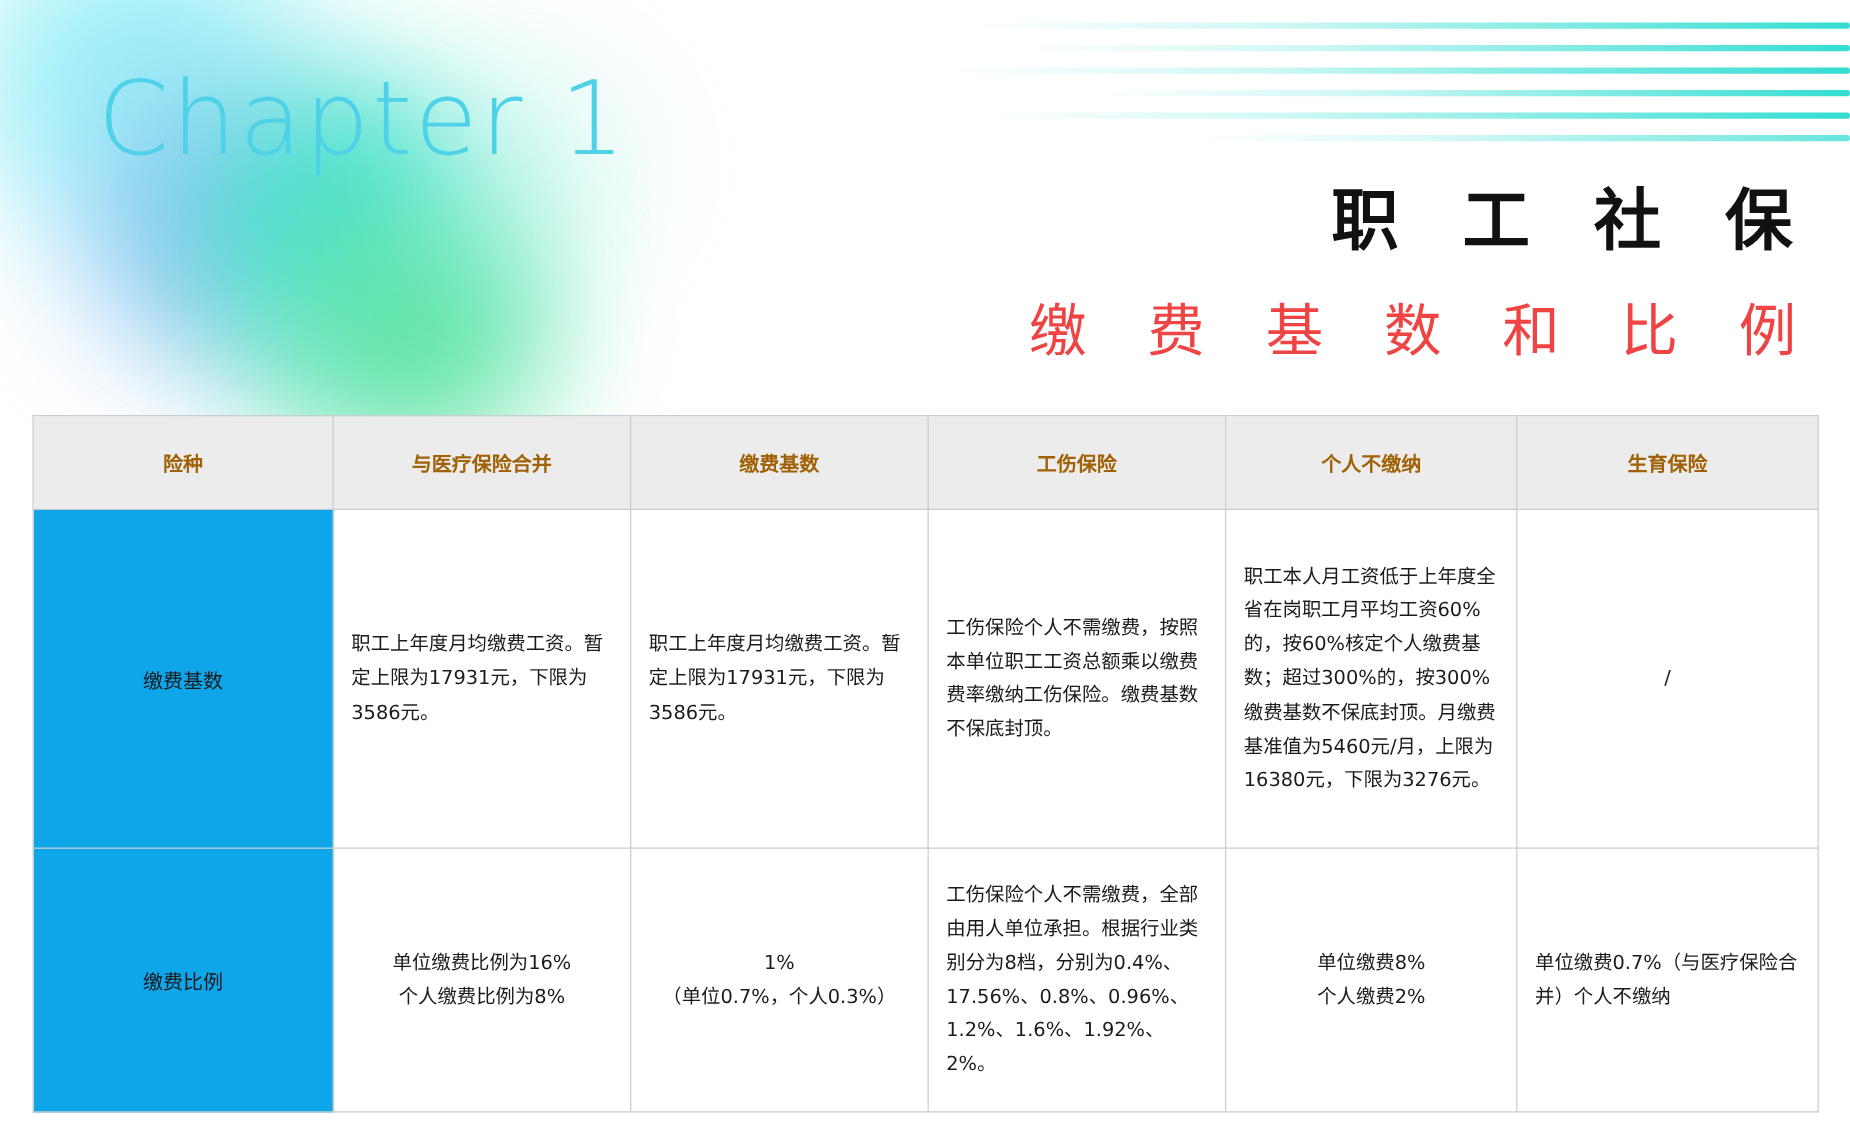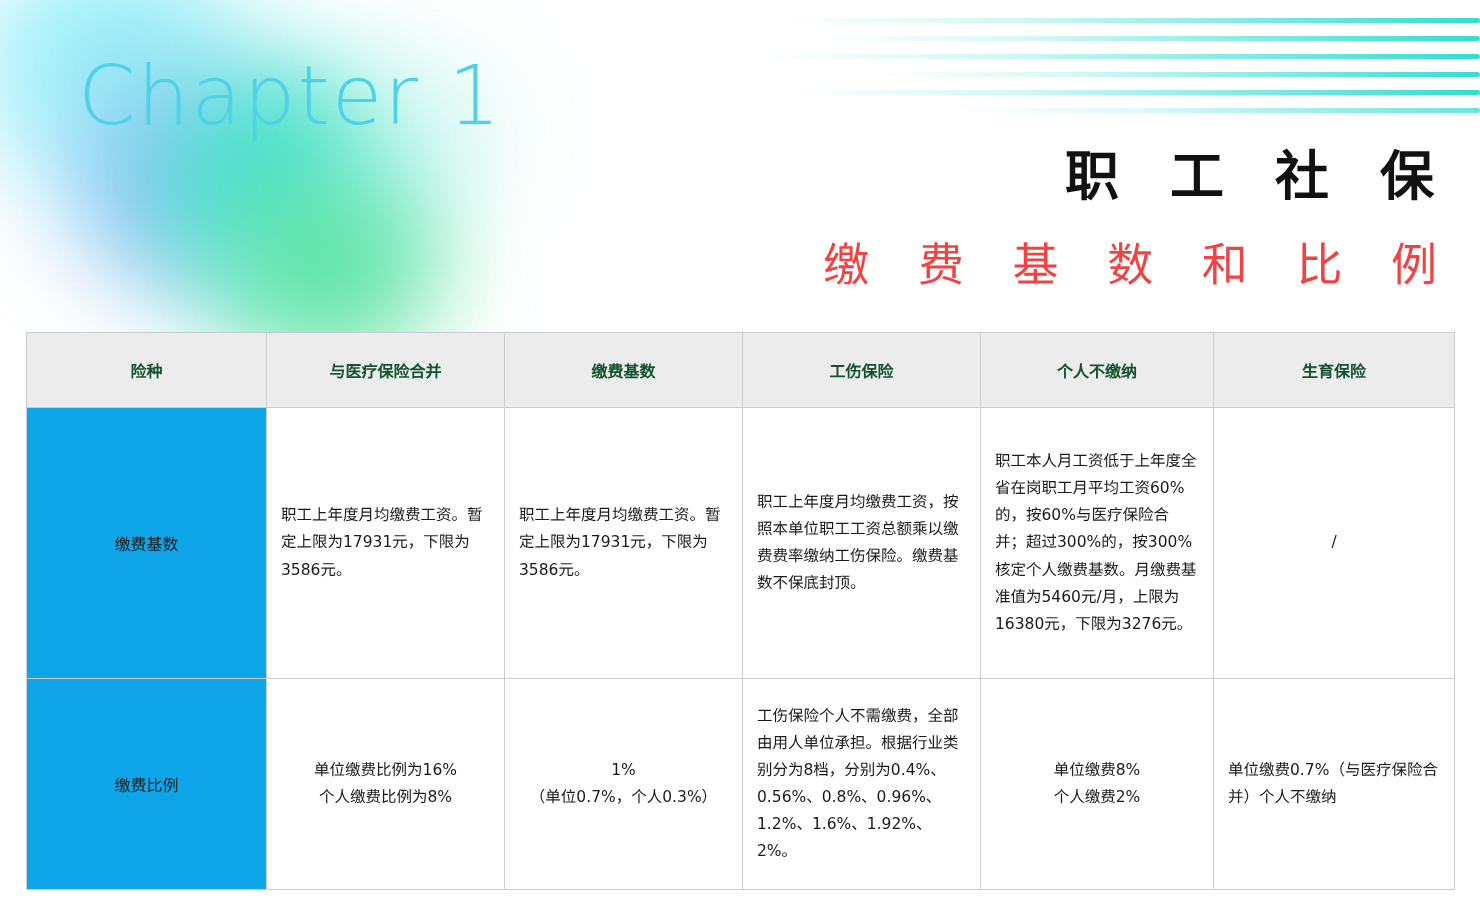--- a/index.html
+++ b/index.html
@@ -136,21 +136,21 @@
   table.sb-table th,
   table.sb-table td {
     border: 1px solid #c9ccd1;
     vertical-align: middle;
   }
   table.sb-table thead th {
     background: #ececec;
     height: 72px;
     font-size: 16px;
     font-weight: bold;
-    color: #14532d;
+    color: #a16207;
     text-align: center;
   }
   td.row-head {
     text-align: center;
     font-size: 16px;
     color: #1a1a1a;
     background: #0ea5e9;
   }
   td.cell {
     font-size: 15.5px;
@@ -218,27 +218,27 @@
         <th>工伤保险</th>
         <th>个人不缴纳</th>
         <th>生育保险</th>
       </tr>
     </thead>
     <tbody>
       <tr class="row-basis">
         <td class="row-head">缴费基数</td>
         <td class="cell left">职工上年度月均缴费工资。暂定上限为17931元，下限为3586元。</td>
         <td class="cell left">职工上年度月均缴费工资。暂定上限为17931元，下限为3586元。</td>
-        <td class="cell left">职工上年度月均缴费工资，按照本单位职工工资总额乘以缴费费率缴纳工伤保险。缴费基数不保底封顶。</td>
-        <td class="cell left">职工本人月工资低于上年度全省在岗职工月平均工资60%的，按60%与医疗保险合并；超过300%的，按300%核定个人缴费基数。月缴费基准值为5460元/月，上限为16380元，下限为3276元。</td>
+        <td class="cell left">工伤保险个人不需缴费，按照本单位职工工资总额乘以缴费费率缴纳工伤保险。缴费基数不保底封顶。</td>
+        <td class="cell left">职工本人月工资低于上年度全省在岗职工月平均工资60%的，按60%核定个人缴费基数；超过300%的，按300%缴费基数不保底封顶。月缴费基准值为5460元/月，上限为16380元，下限为3276元。</td>
         <td class="cell center">/</td>
       </tr>
       <tr class="row-rate">
         <td class="row-head">缴费比例</td>
         <td class="cell center">单位缴费比例为16%<br>个人缴费比例为8%</td>
         <td class="cell center">1%<br>（单位0.7%，个人0.3%）</td>
-        <td class="cell left">工伤保险个人不需缴费，全部由用人单位承担。根据行业类别分为8档，分别为0.4%、0.56%、0.8%、0.96%、1.2%、1.6%、1.92%、2%。</td>
+        <td class="cell left">工伤保险个人不需缴费，全部由用人单位承担。根据行业类别分为8档，分别为0.4%、17.56%、0.8%、0.96%、1.2%、1.6%、1.92%、2%。</td>
         <td class="cell center">单位缴费8%<br>个人缴费2%</td>
         <td class="cell left">单位缴费0.7%（与医疗保险合并）个人不缴纳</td>
       </tr>
     </tbody>
   </table>
 </div>
 
 </body></html>

